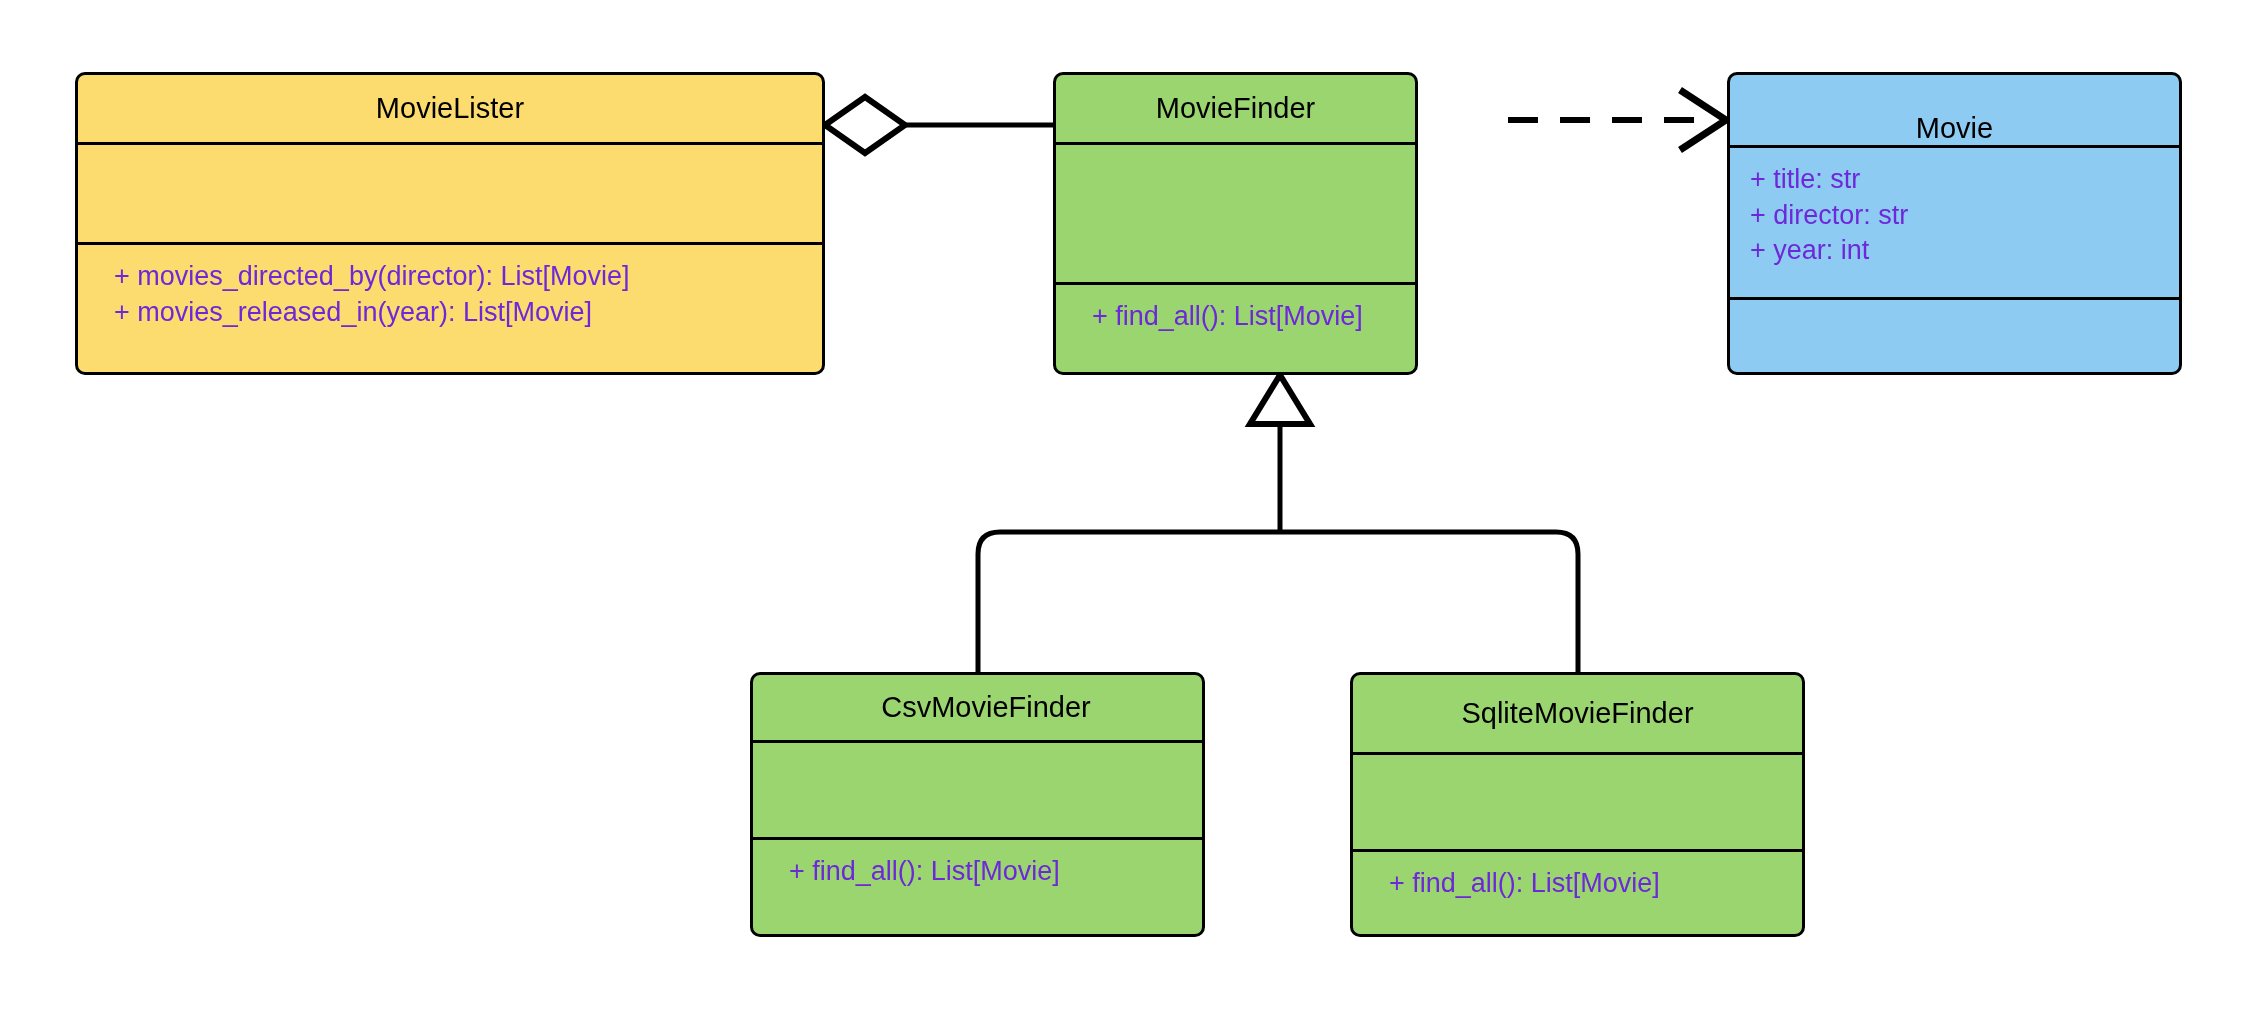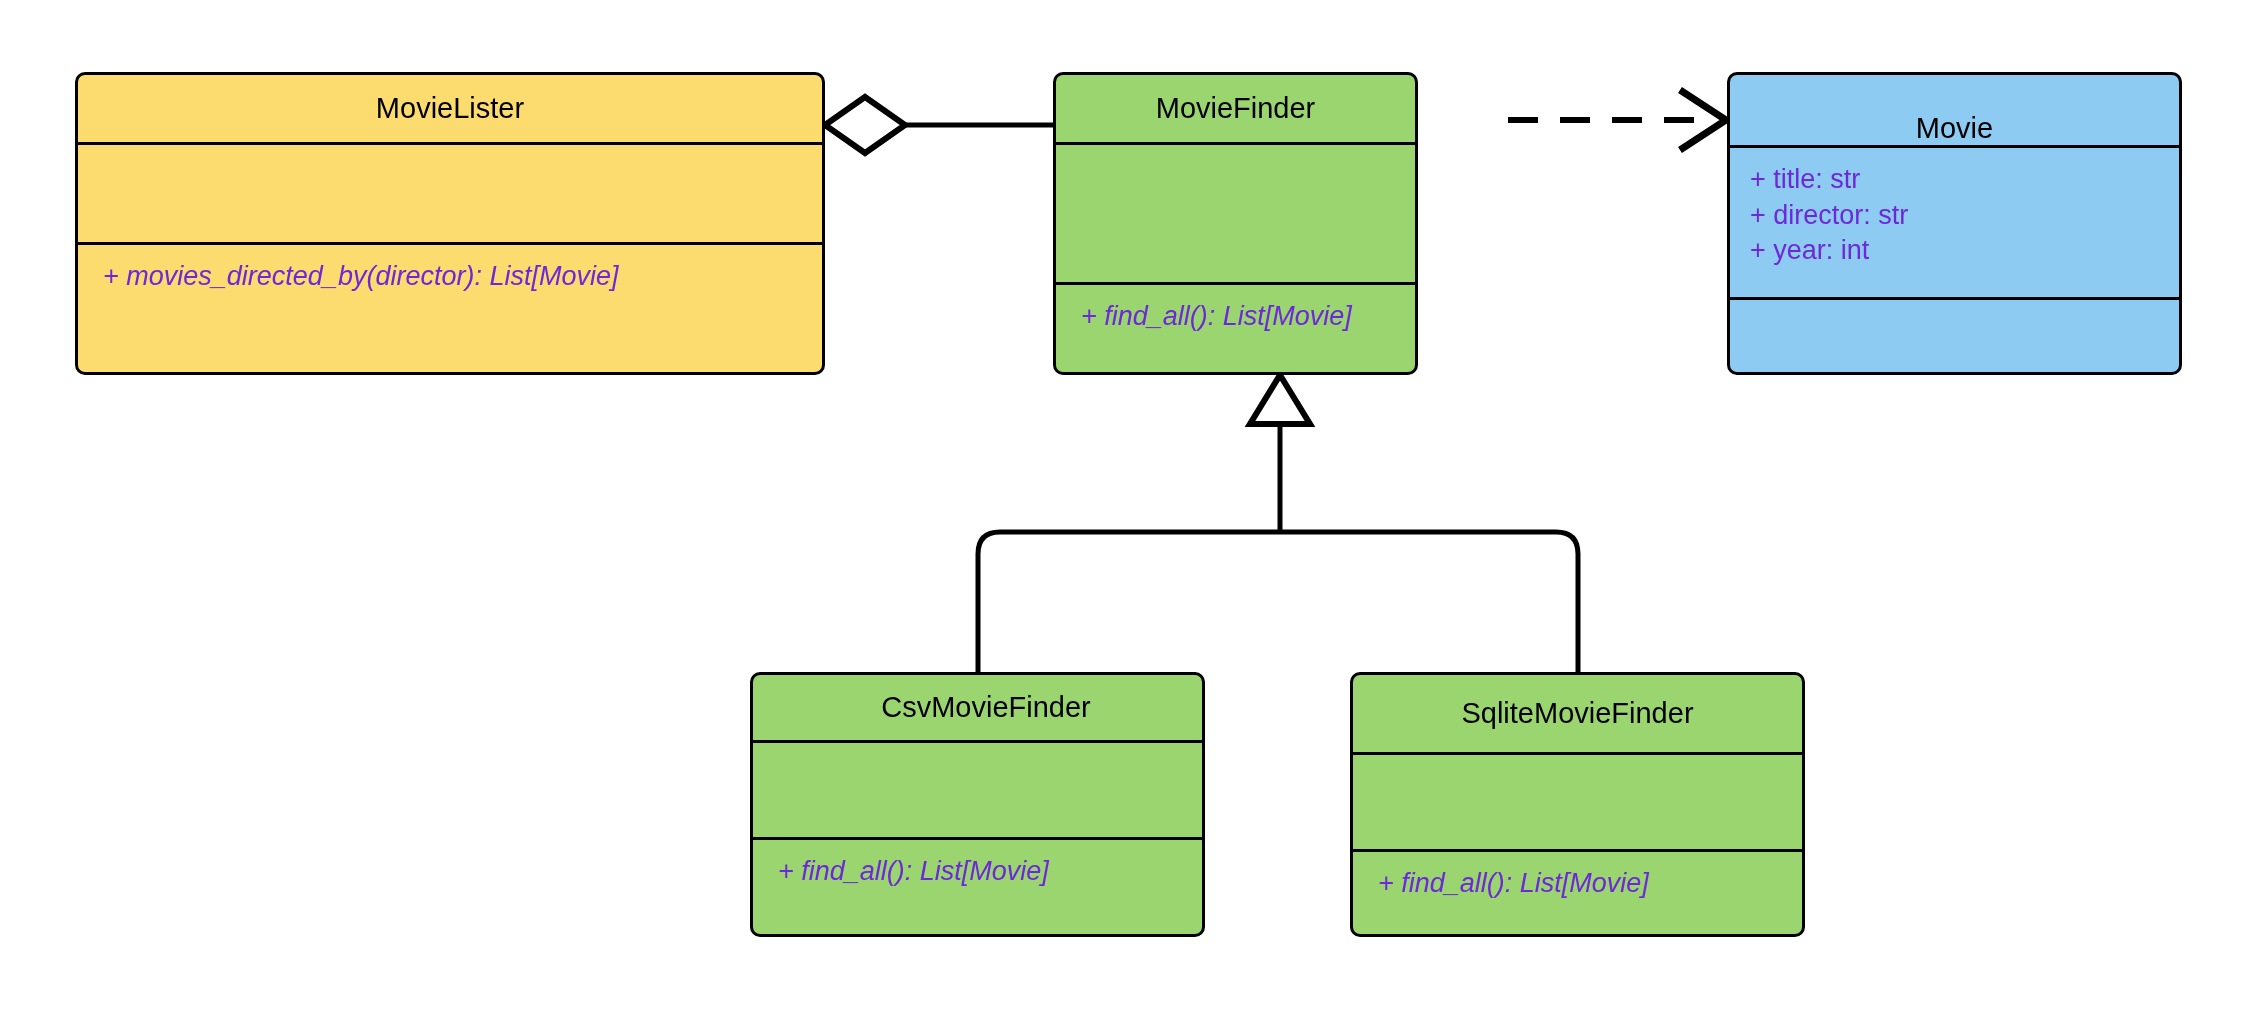--- a/index.html
+++ b/index.html
@@ -43,22 +43,21 @@
     display: flex;
     align-items: center;
     justify-content: center;
     border-bottom: 3px solid #000000;
   }
   .uml-class .attrs-compartment {
     border-bottom: 3px solid #000000;
     padding: 14px 20px 0 20px;
   }
   .uml-class .ops-compartment {
-    padding: 14px 20px 0 25px;
-    font-style: italic;
+    padding: 14px 20px 0 36px;
   }
   .uml-class .class-name {
     font-size: 29px;
     color: #000000;
     line-height: 1.1;
     white-space: nowrap;
   }
   .uml-class .member {
     font-size: 27px;
     color: #6d28d9;
@@ -102,20 +101,21 @@
     </g>
   </svg>
 
   <div class="uml-class fill-yellow" id="box-movie-lister" style="left:75px; top:72px; width:750px; height:303px;">
     <div class="compartment name-compartment" style="height:70px;">
       <span class="class-name">MovieLister</span>
     </div>
     <div class="compartment attrs-compartment" style="height:100px;"></div>
     <div class="compartment ops-compartment">
       <div class="member">+ movies_directed_by(director): List[Movie]</div>
+      <div class="member">+ movies_released_in(year): List[Movie]</div>
     </div>
   </div>
 
   <div class="uml-class fill-green" id="box-movie-finder" style="left:1053px; top:72px; width:365px; height:303px;">
     <div class="compartment name-compartment" style="height:70px;">
       <span class="class-name">MovieFinder</span>
     </div>
     <div class="compartment attrs-compartment" style="height:140px;"></div>
     <div class="compartment ops-compartment">
       <div class="member">+ find_all(): List[Movie]</div>

